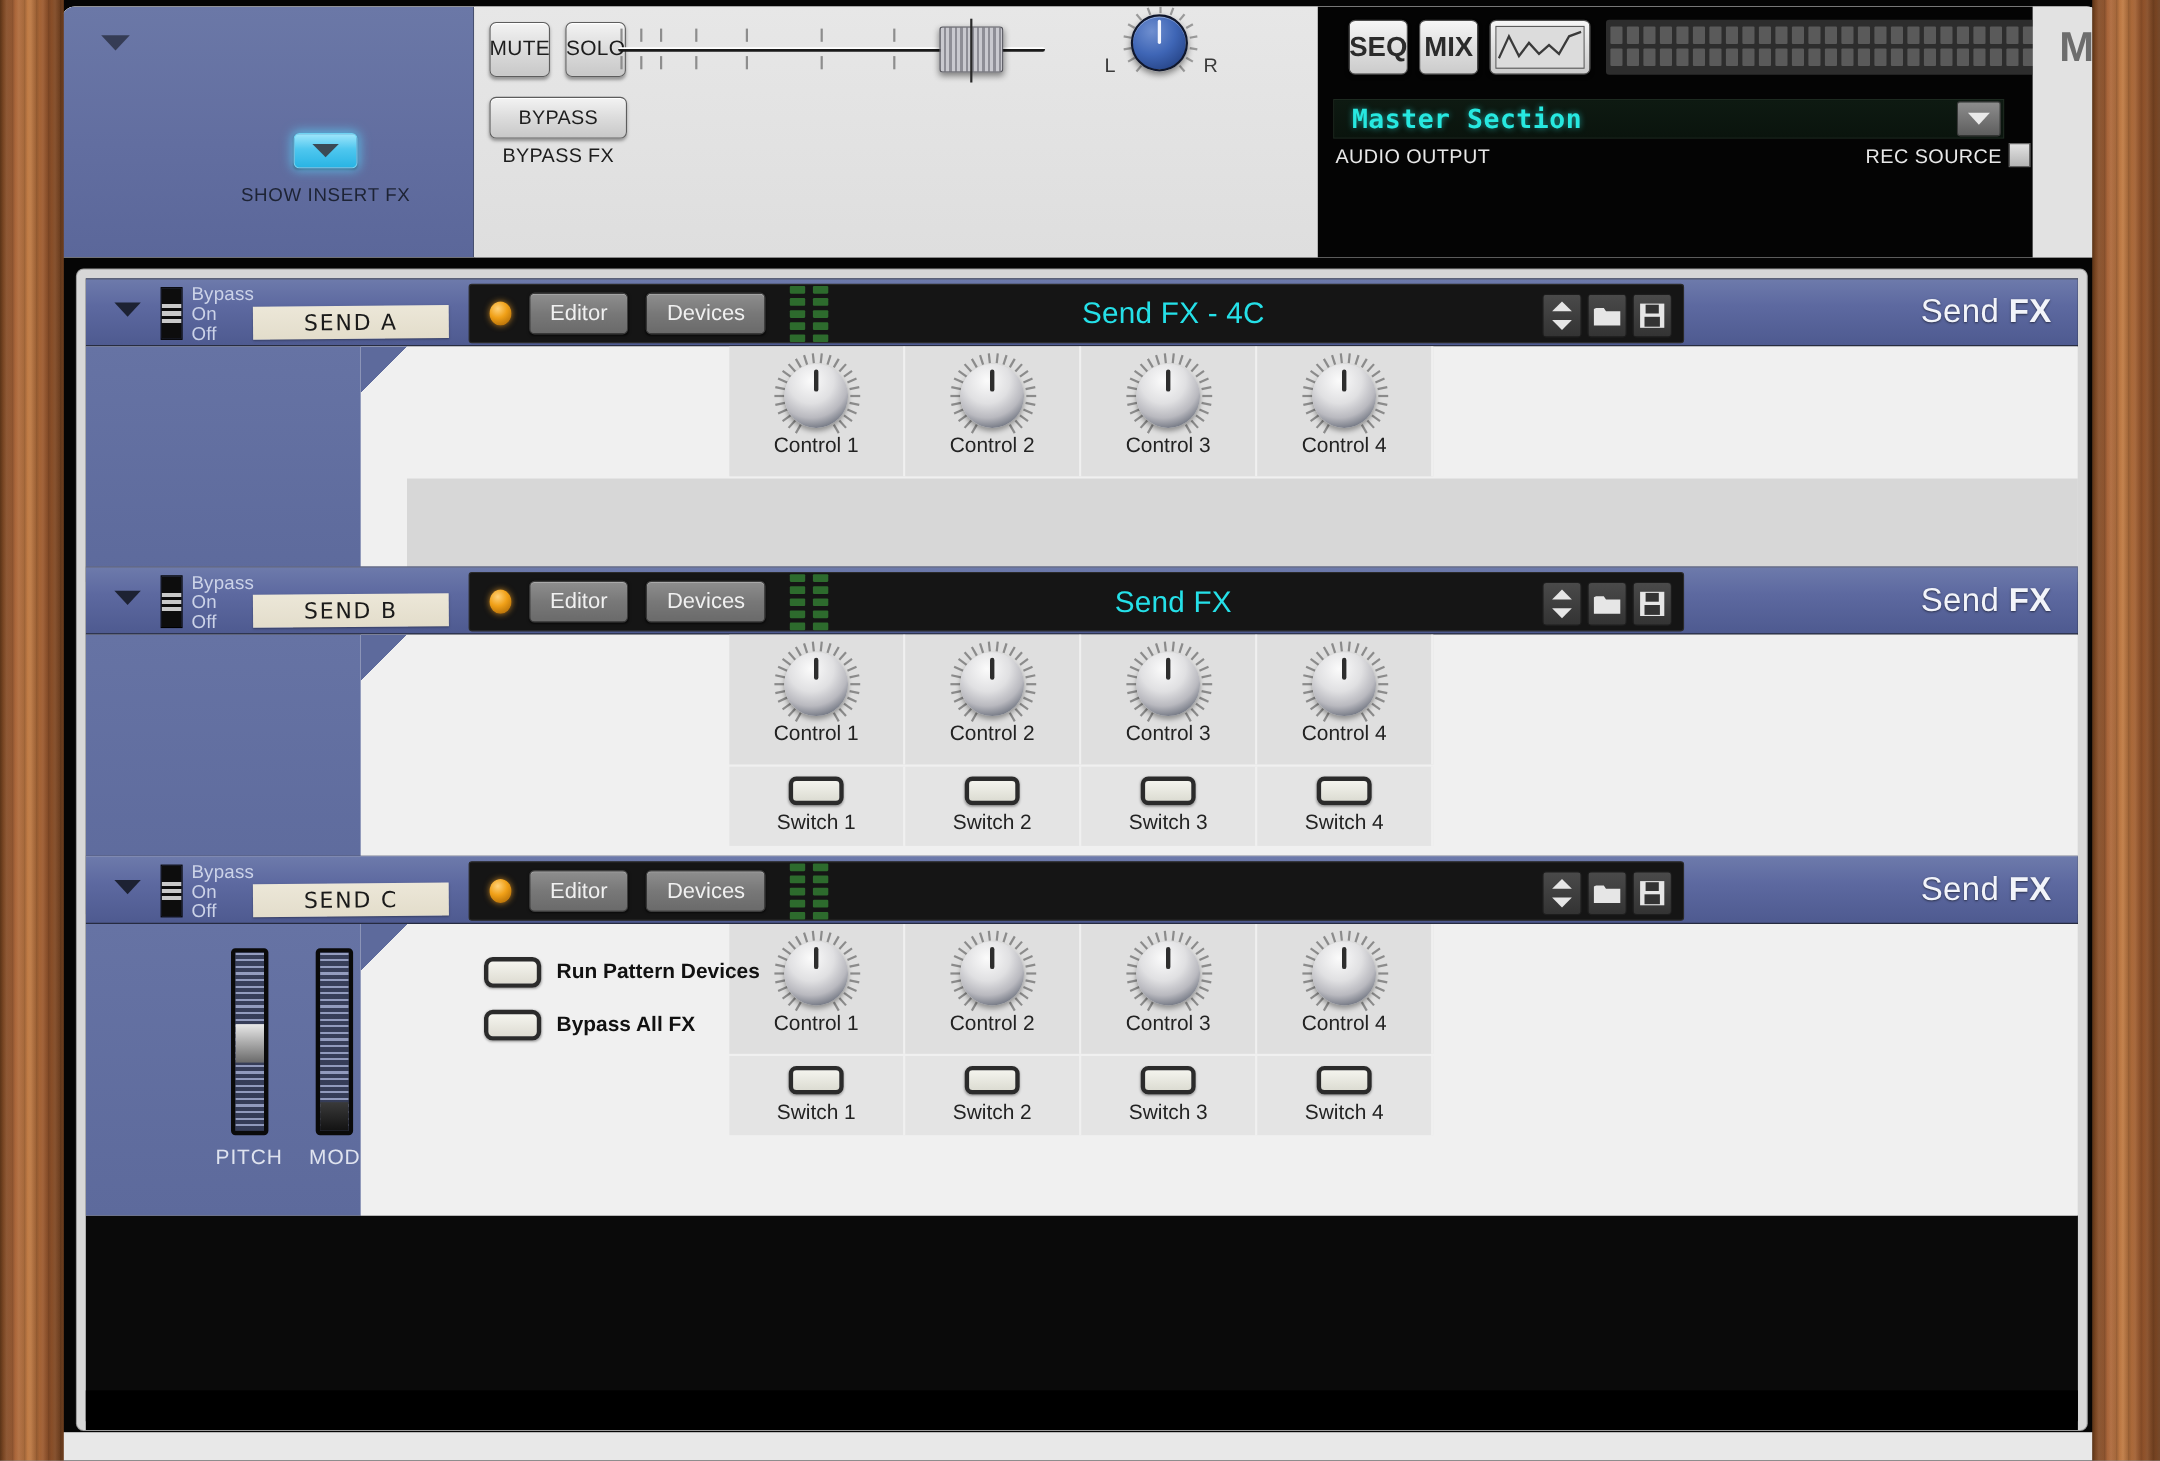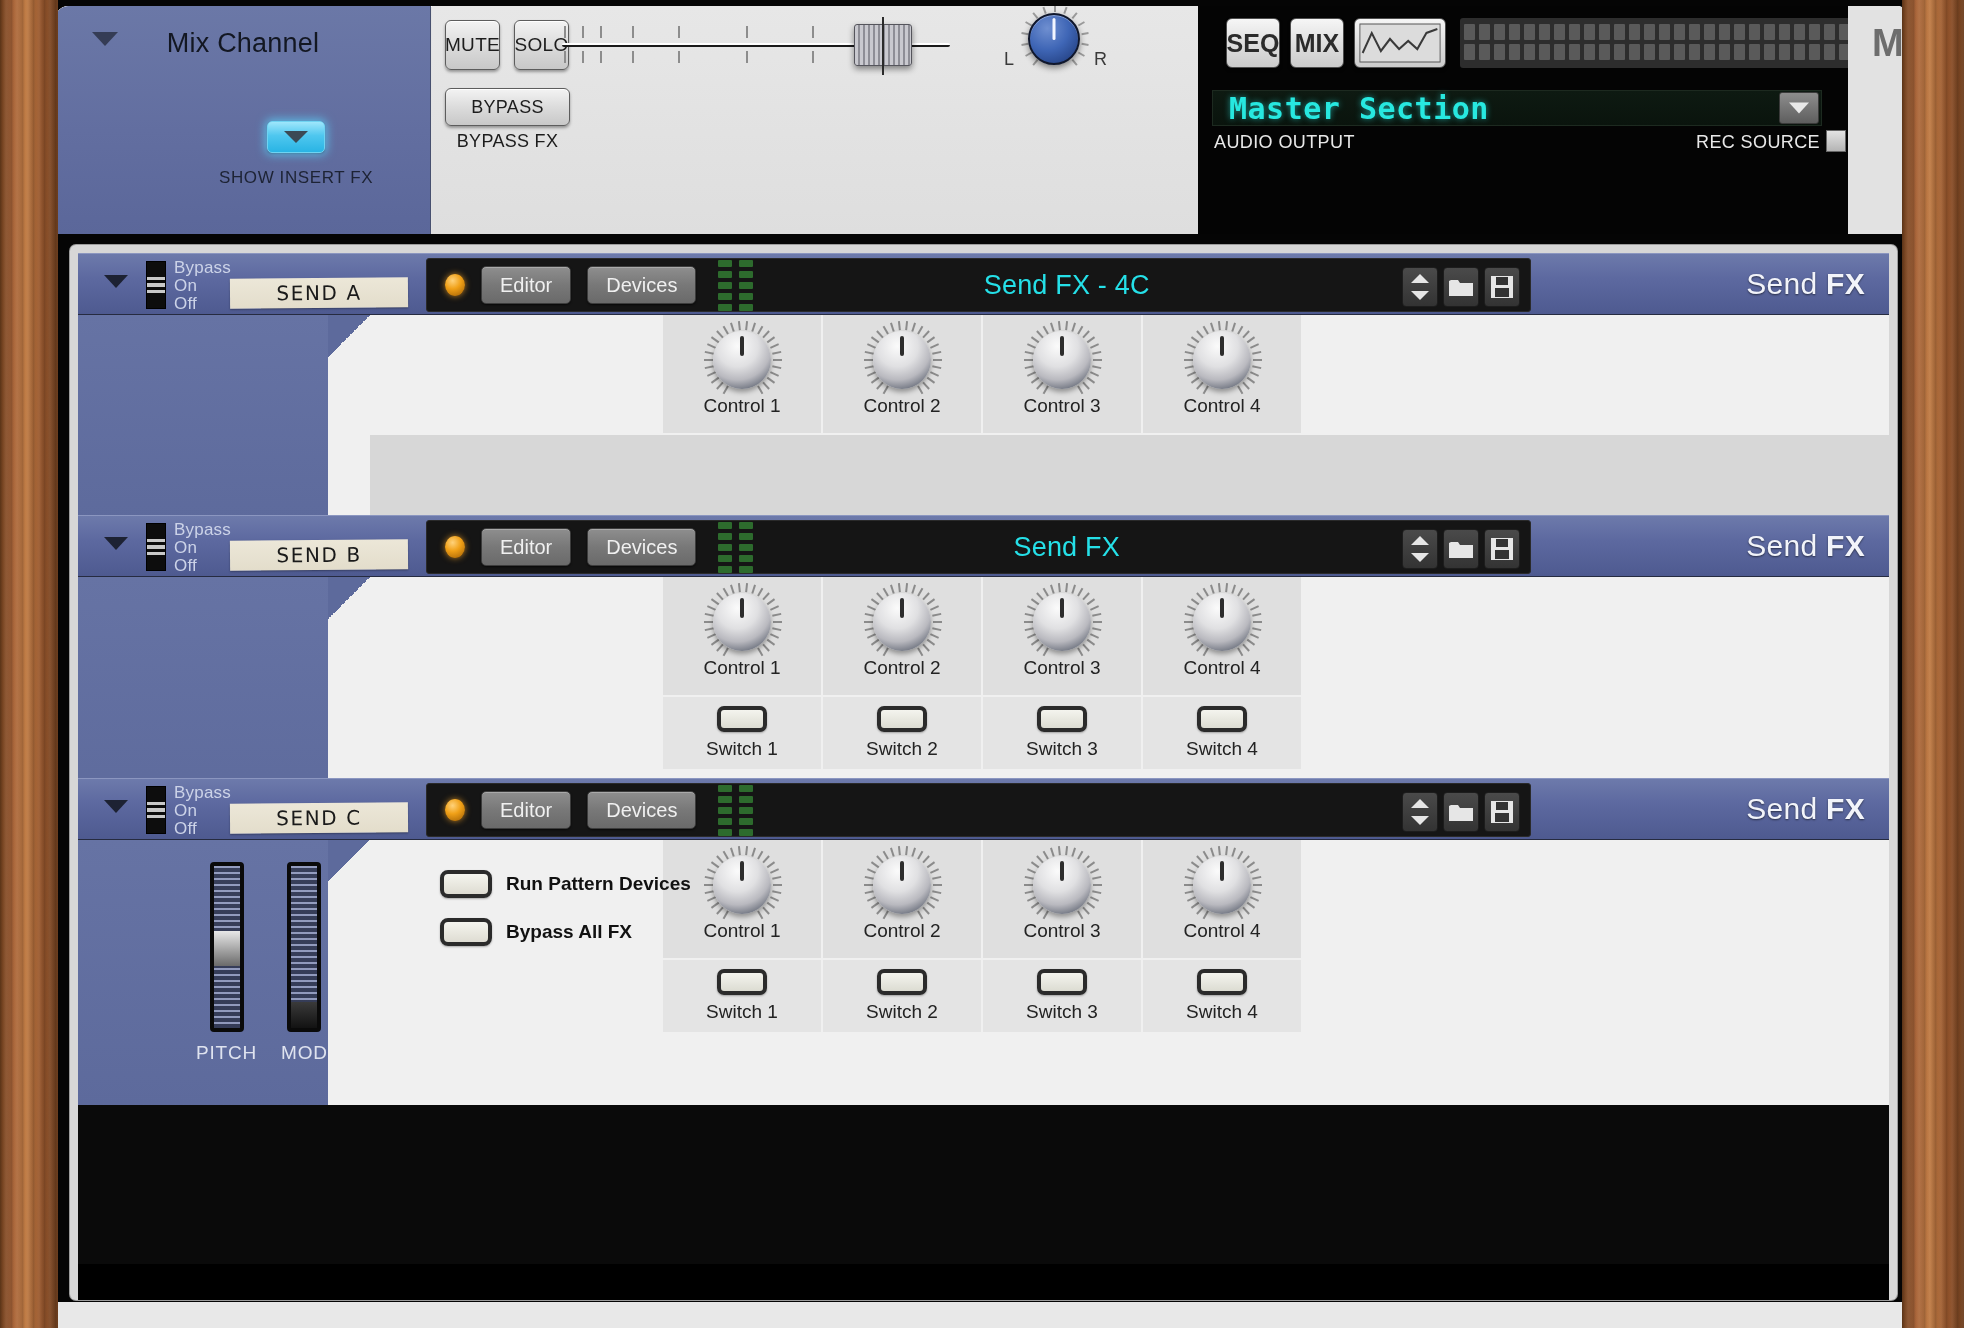--- a/index.html
+++ b/index.html
@@ -164,21 +164,21 @@
   .meterrow i { width: 11px; height: 16px; background: #5a5a5a; border-radius: 1px; }
 
   .lcd {
     position: absolute; left: 14px; top: 84px; width: 610px; height: 36px;
     background: linear-gradient(180deg,#0e1a12 0%, #0a140d 100%);
     border: 1px solid #1d2a20;
     display: flex; align-items: center;
   }
   .lcd-text {
     font-family: "DejaVu Sans Mono", monospace;
-    font-size: 30px; font-weight: bold; color: #27e8e0; letter-spacing: .5px;
+    font-size: 24px; font-weight: bold; color: #27e8e0; letter-spacing: .5px;
     margin-left: 16px; text-shadow: 0 0 6px rgba(40,230,225,.6);
   }
   .lcd-drop {
     position: absolute; right: 2px; top: 1px; width: 40px; height: 32px;
     background: linear-gradient(180deg,#8d8d8d 0%,#5e5e5e 100%);
     border: 1px solid #3a3a3a; border-radius: 3px;
   }
   .lcd-drop::after {
     content: ""; position: absolute; left: 50%; top: 50%; transform: translate(-50%,-50%);
     border-left: 10px solid transparent; border-right: 10px solid transparent;
@@ -378,21 +378,20 @@
 </style>
 </head>
 <body>
 
 <div class="stage">
 
   <div class="topstrip">
 
     <div class="mixchan">
       <div class="tri-collapse"></div>
-      <div class="mixchan-title">Mix Channel</div>
       <div class="showfx-row">
         <div class="showfx-btn"></div>
         <div class="showfx-label">SHOW INSERT FX</div>
       </div>
     </div>
 
     <div class="ctrlarea">
       <div class="sqbtn btn-mute">MUTE</div>
       <div class="sqbtn btn-solo">SOLO</div>
       <div class="sqbtn btn-bypass">BYPASS</div>

